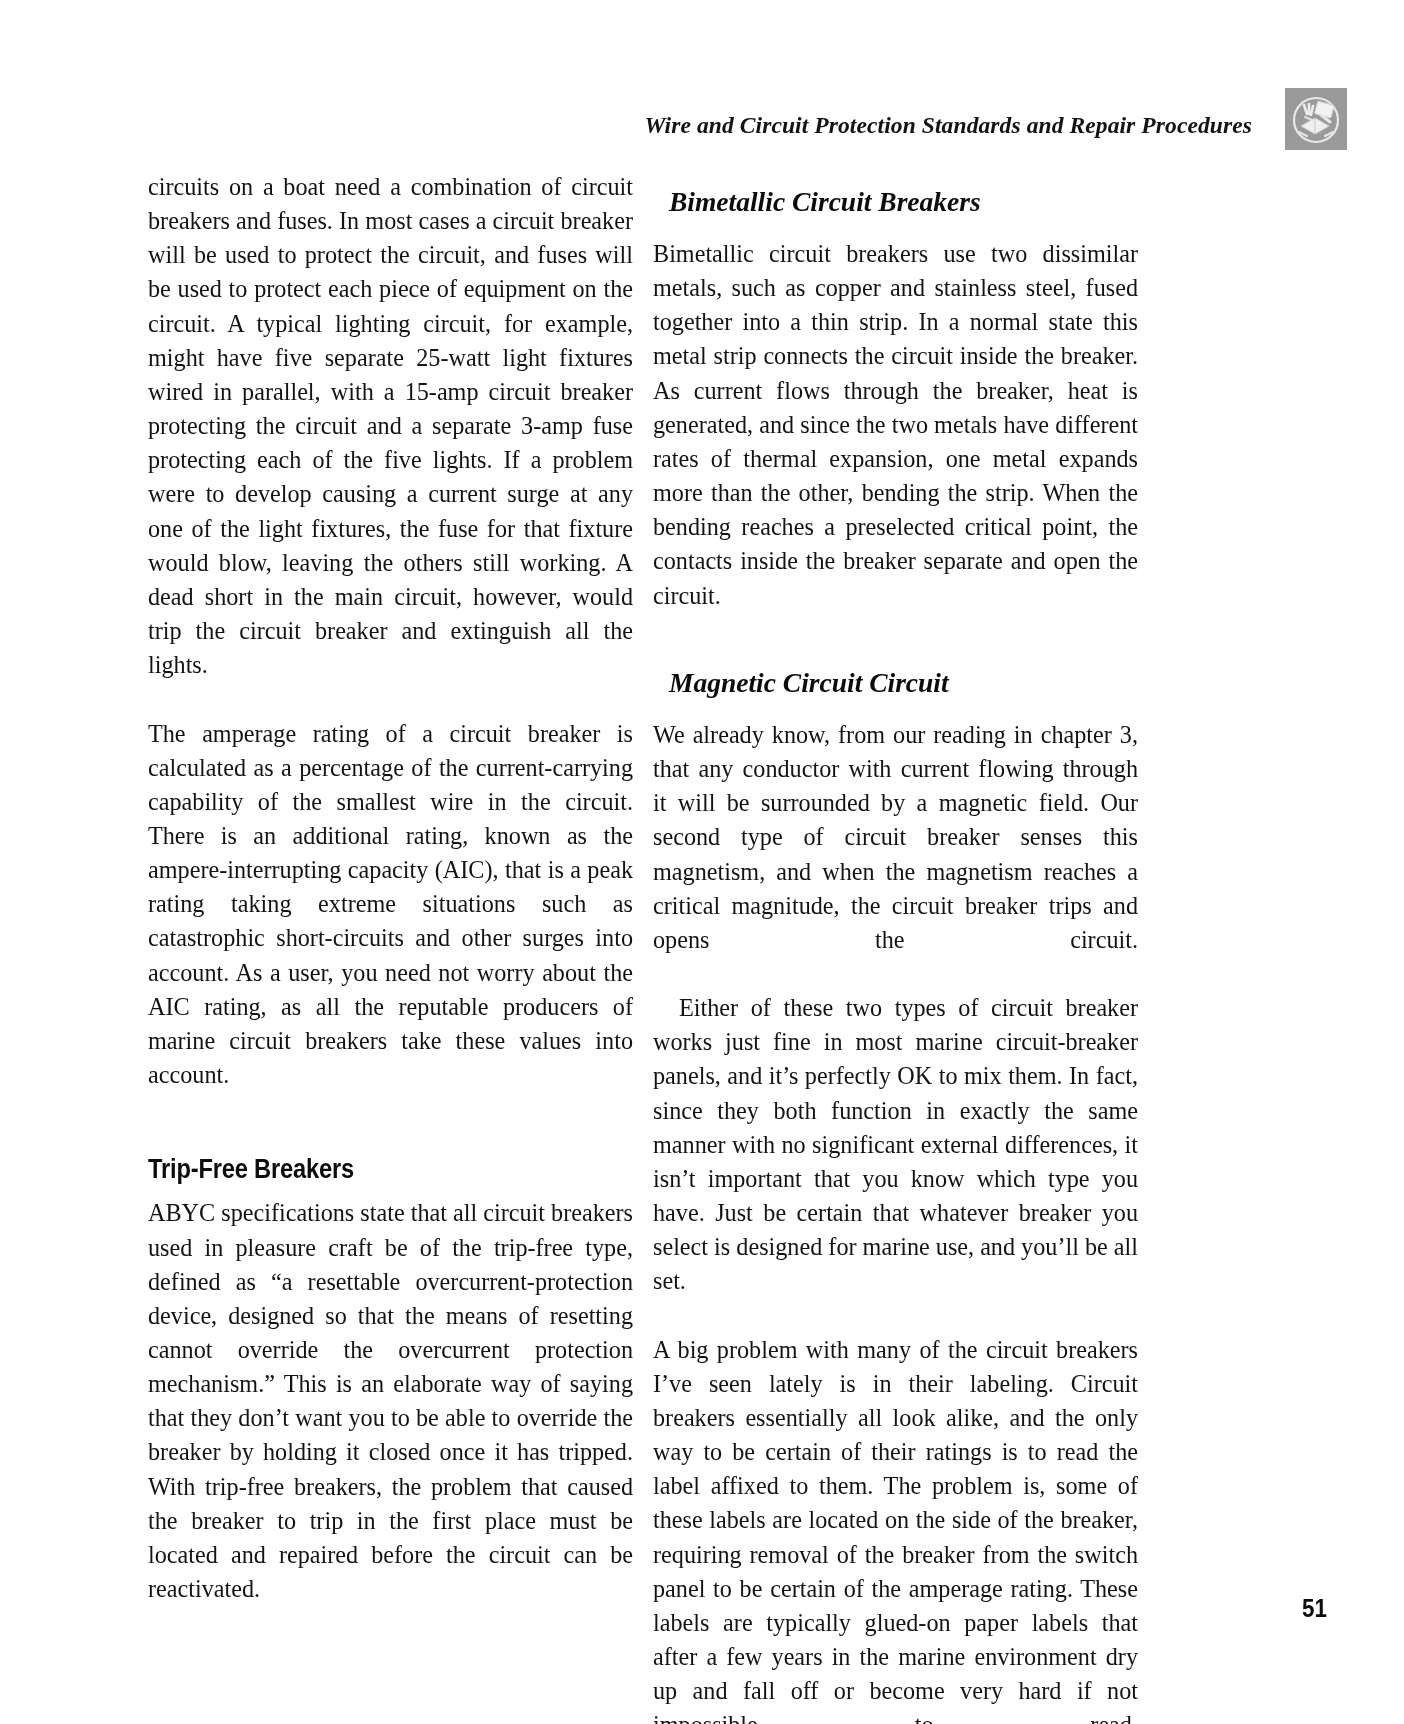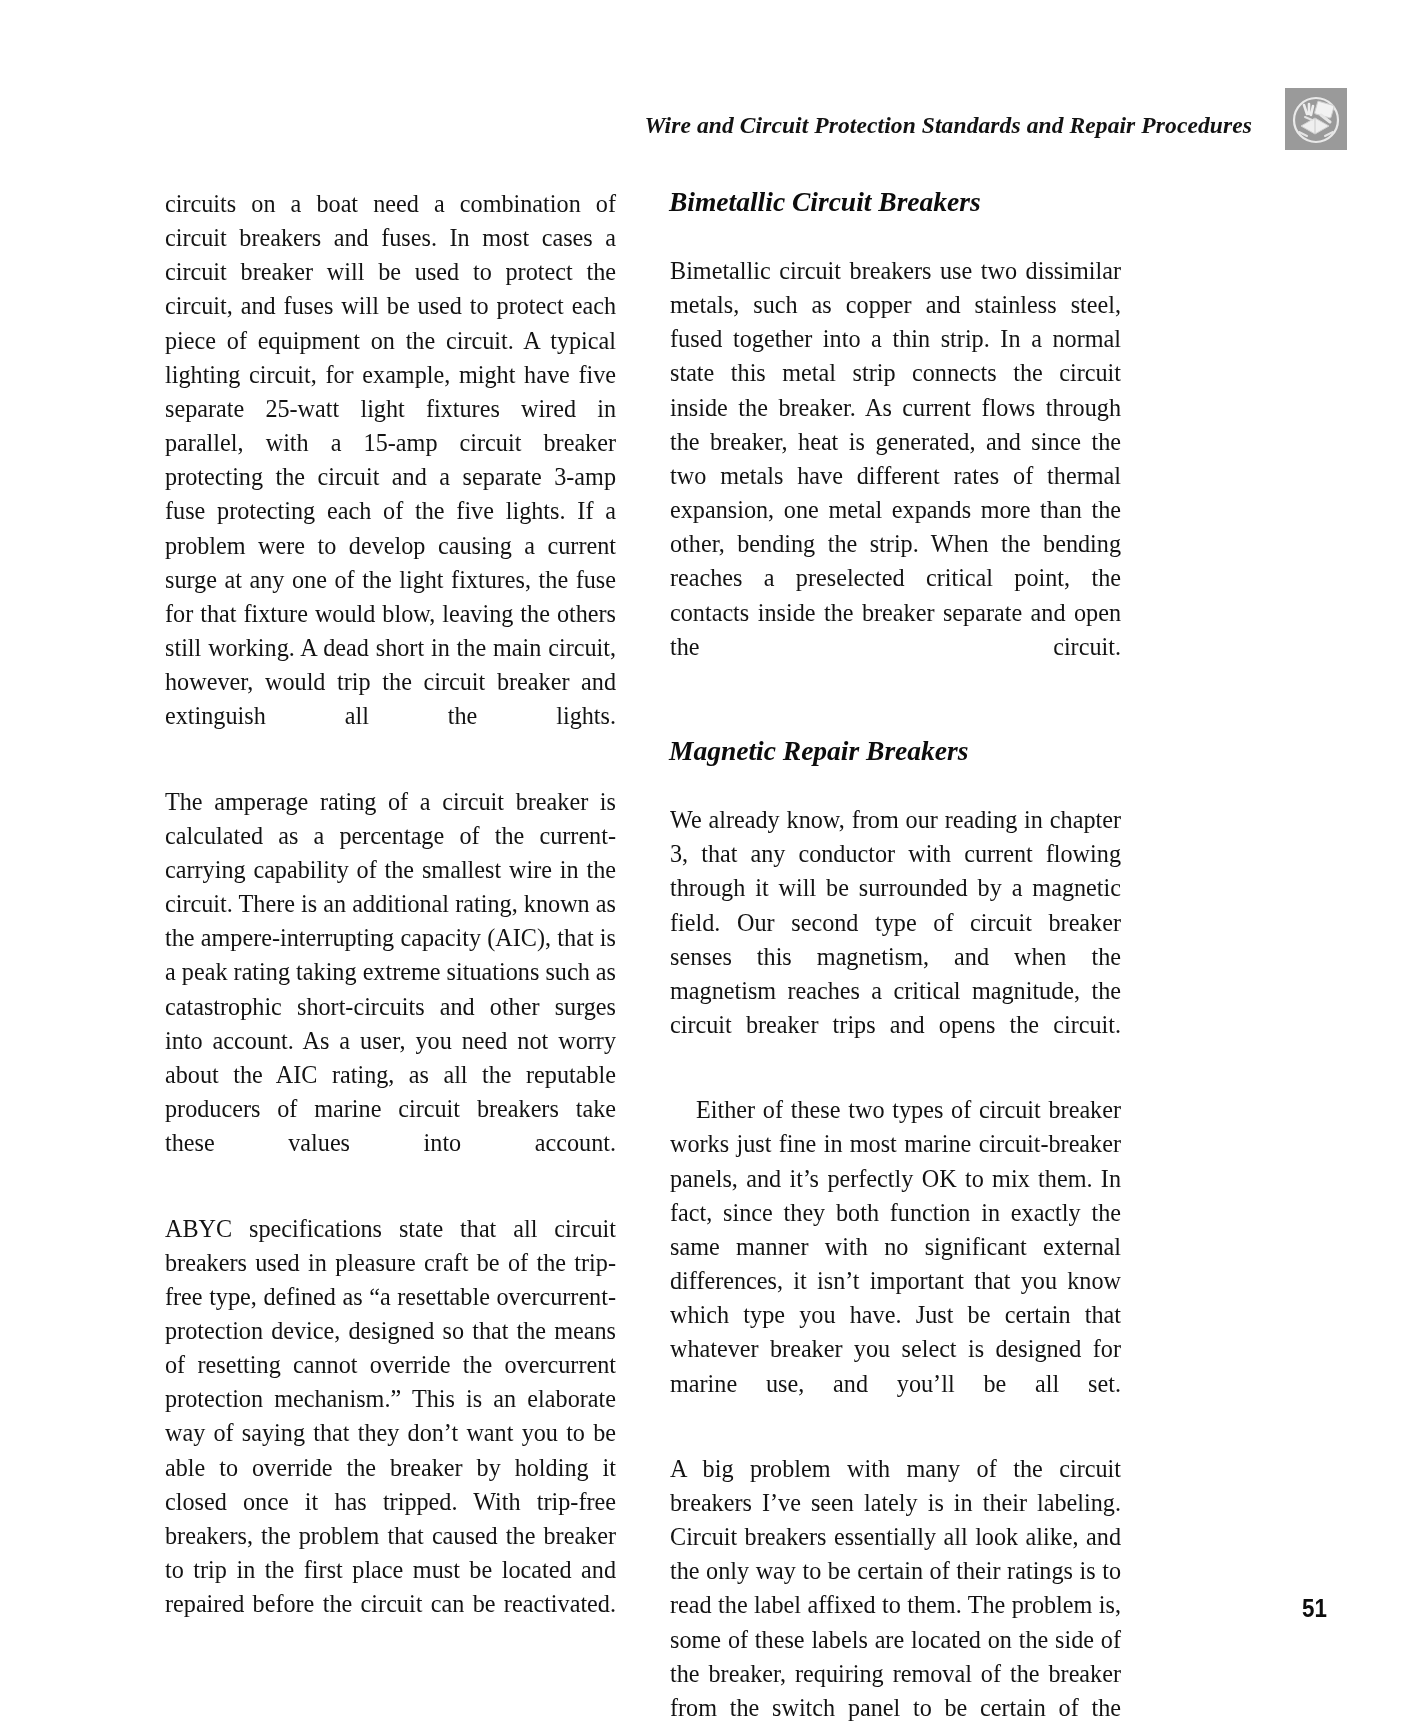--- a/index.html
+++ b/index.html
@@ -55,21 +55,21 @@
   
   .col {
     position: absolute;
     top: 170px;
     width: 485px;
   }
   .col-left  { left: 148px; }
   .col-right { left: 653px; }
 
   p.body {
-    margin: 17px;
+    margin: 0;
     text-align: justify;
     text-justify: inter-word;
     font-size: 24.2px;
     line-height: 34.15px;
     font-family: "Liberation Serif", "DejaVu Serif", serif;
     color: #131313;
     hyphens: none;
   }
   p.body.indent { text-indent: 26px; }
 
@@ -146,37 +146,40 @@
       <path d="M14 44 L22 48 M40 48 L48 44" stroke="#e4e4e4" stroke-width="2" stroke-linecap="round"></path>
     </svg>
   </div>
 
   <div class="col col-left">
 
     <p class="body">circuits on a boat need a combination of circuit breakers and fuses. In most cases a circuit breaker will be used to protect the circuit, and fuses will be used to protect each piece of equipment on the circuit. A typical lighting circuit, for example, might have five separate 25-watt light fixtures wired in parallel, with a 15-amp circuit breaker protecting the circuit and a separate 3-amp fuse protecting each of the five lights. If a problem were to develop causing a current surge at any one of the light fixtures, the fuse for that fixture would blow, leaving the others still working. A dead short in the main circuit, however, would trip the circuit breaker and extinguish all the lights.</p>
 
     <p class="body">The amperage rating of a circuit breaker is calculated as a percentage of the current-carrying capability of the smallest wire in the circuit. There is an additional rating, known as the ampere-interrupting capacity (AIC), that is a peak rating taking extreme situations such as catastrophic short-circuits and other surges into account. As a user, you need not worry about the AIC rating, as all the reputable producers of marine circuit breakers take these values into account.</p>
 
+    <div class="h-sans-wrap">
+      <h2 class="h-sans">Trip-Free Breakers</h2>
+    </div>
     <p class="body">ABYC specifications state that all circuit breakers used in pleasure craft be of the trip-free type, defined as “a resettable overcurrent-protection device, designed so that the means of resetting cannot override the overcurrent protection mechanism.” This is an elaborate way of saying that they don’t want you to be able to override the breaker by holding it closed once it has tripped. With trip-free breakers, the problem that caused the breaker to trip in the first place must be located and repaired before the circuit can be reactivated.</p>
 
     <div class="h-sans-wrap">
       
     </div>
 
   </div>
 
   <div class="col col-right">
 
     <div class="h-serif-wrap first">
       <h3 class="h-serif">Bimetallic Circuit Breakers</h3>
     </div>
     <p class="body">Bimetallic circuit breakers use two dissimilar metals, such as copper and stainless steel, fused together into a thin strip. In a normal state this metal strip connects the circuit inside the breaker. As current flows through the breaker, heat is generated, and since the two metals have different rates of thermal expansion, one metal expands more than the other, bending the strip. When the bending reaches a preselected critical point, the contacts inside the breaker separate and open the circuit.</p>
 
     <div class="h-serif-wrap">
-      <h3 class="h-serif">Magnetic Repair Breakers</h3>
+      <h3 class="h-serif">Magnetic Circuit Circuit</h3>
     </div>
     <p class="body">We already know, from our reading in chapter 3, that any conductor with current flowing through it will be surrounded by a magnetic field. Our second type of circuit breaker senses this magnetism, and when the magnetism reaches a critical magnitude, the circuit breaker trips and opens the circuit.</p>
     <p class="body indent">Either of these two types of circuit breaker works just fine in most marine circuit-breaker panels, and it’s perfectly OK to mix them. In fact, since they both function in exactly the same manner with no significant external differences, it isn’t important that you know which type you have. Just be certain that whatever breaker you select is designed for marine use, and you’ll be all set.</p>
 
     <p class="body">A big problem with many of the circuit breakers I’ve seen lately is in their labeling. Circuit breakers essentially all look alike, and the only way to be certain of their ratings is to read the label affixed to them. The problem is, some of these labels are located on the side of the breaker, requiring removal of the breaker from the switch panel to be certain of the amperage rating. These labels are typically glued-on paper labels that after a few years in the marine environment dry up and fall off or become very hard if not impossible to read.</p>
 
   </div>
 
   <div class="folio">51</div>
 

